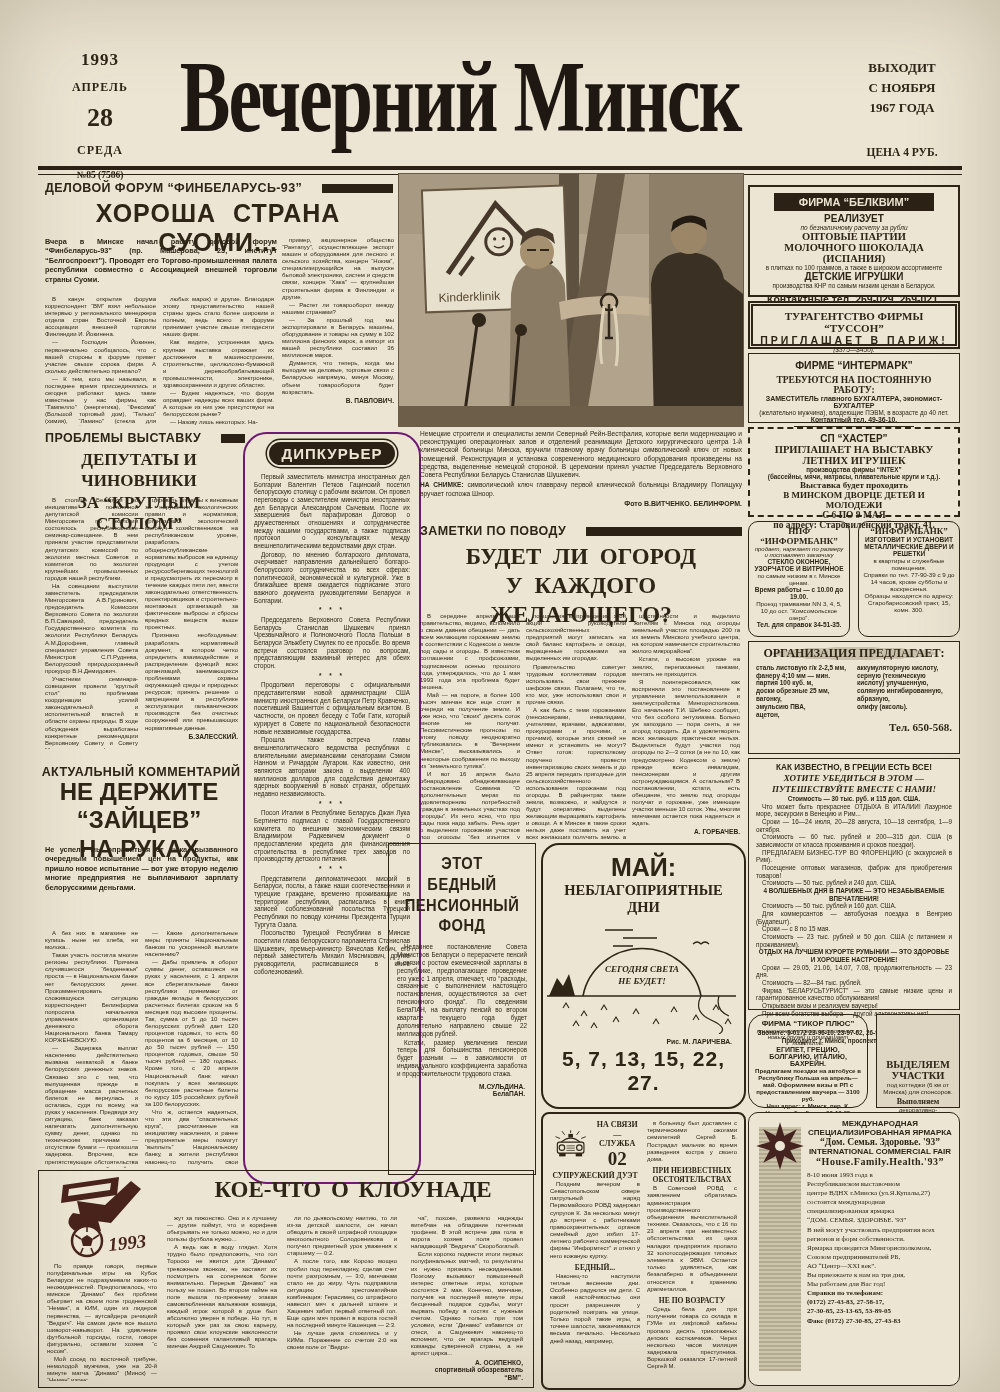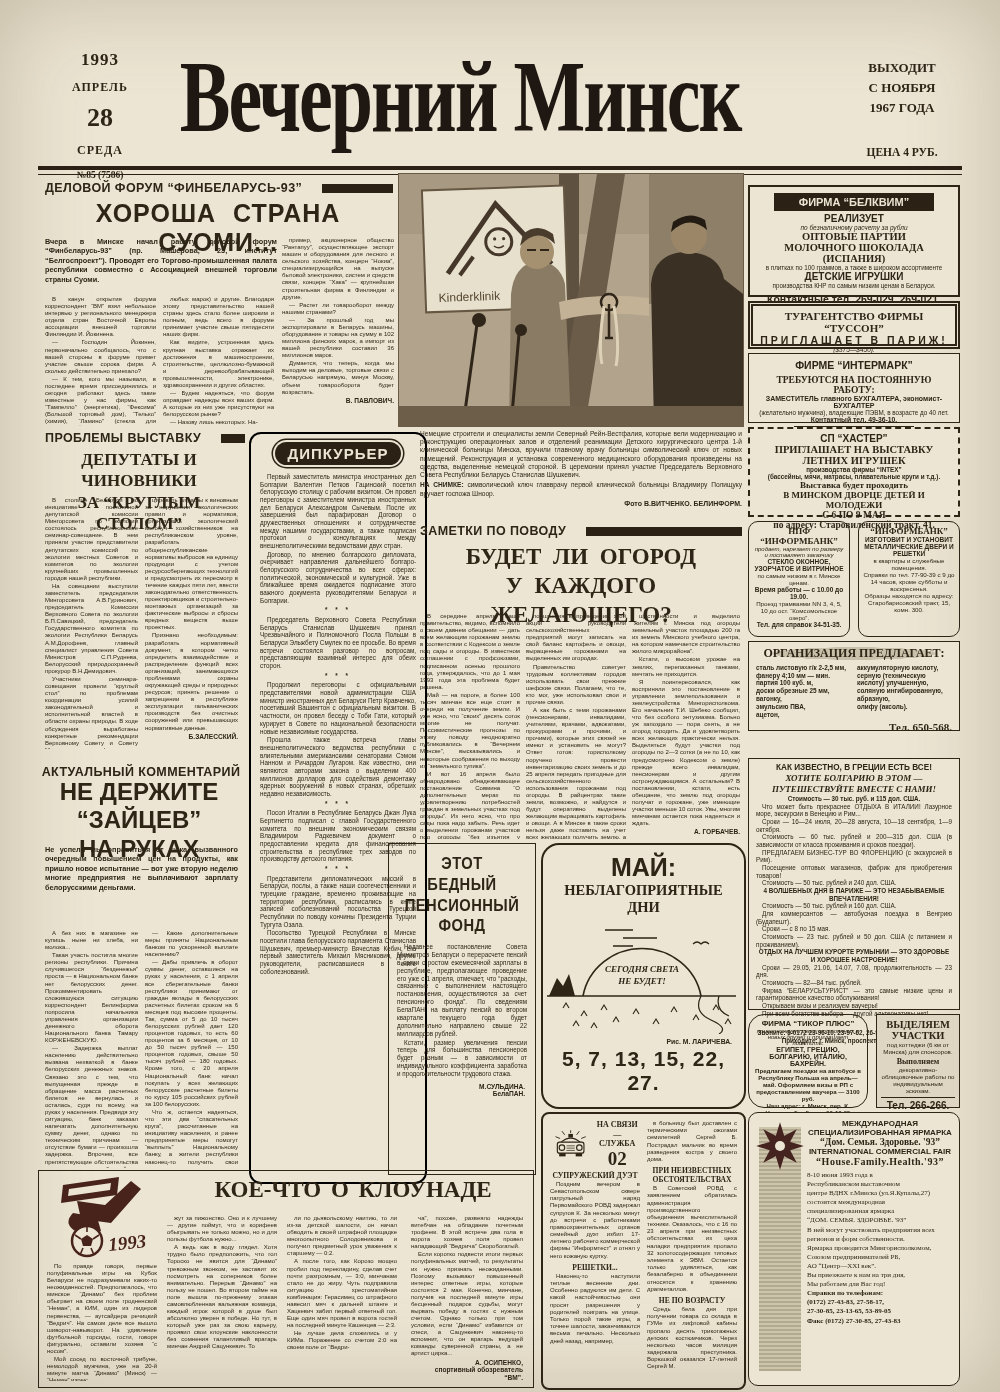--- a/index.html
+++ b/index.html
@@ -47,21 +47,21 @@
   .eco-c2{left:145px;top:497px;width:93px;height:252px;}
 
   
   .z-kicker{left:45px;top:765px;width:192px;flex-direction:column;}
   .z-head{left:38px;top:778px;width:202px;text-align:center;font-weight:bold;font-size:24px;line-height:1.18;}
   .z-lead{left:45px;top:845px;width:193px;height:58px;overflow:hidden;}
   .z-c1{left:45px;top:930px;width:93px;height:238px;}
   .z-c2{left:145px;top:930px;width:93px;height:238px;}
 
   
-  .dip-box{left:243px;top:432px;width:174px;height:748px;border:2px solid #000000;border-radius:12px;margin-left:6px;}
+  .dip-box{left:243px;top:432px;width:174px;height:748px;border:2px solid #701a75;border-radius:24px;}
   .dip-title{margin:8px auto 4px auto;width:126px;background:#2b2215;color:#ece5d3;text-align:center;
              font-weight:bold;font-size:15px;letter-spacing:1px;border-radius:12px;padding:3px 0;
              box-shadow:0 0 0 2px #ece5d3,0 0 0 3.5px #2b2215;}
   .dip-text{padding:4px 9px;font-size:6.3px;line-height:1.22;text-align:justify;overflow:hidden;height:690px;}
   .dip-text p{margin:0 0 1px;text-indent:7px;}
   .dip-text p.stars{text-align:center;text-indent:0;font-weight:bold;letter-spacing:3px;margin:2px 0;}
 
   
   .photo{left:398px;top:173px;width:344px;height:252px;border:1px solid #6a5b47;}
   .photo svg{display:block;}
@@ -138,40 +138,40 @@
   .haster .t2{font-family:"Liberation Serif",serif;font-weight:bold;font-size:10.5px;}
   .haster .s{font-size:6.3px;font-weight:bold;}
   .haster .t3{font-family:"Liberation Serif",serif;font-weight:bold;font-size:9px;}
   .haster .t4{font-family:"Liberation Serif",serif;font-weight:bold;font-size:9.5px;}
   .ib1{top:521px;left:748px;width:102px;height:116px;border:1.5px solid #2e2517;border-radius:10px;padding:4px 5px;box-sizing:border-box;}
   .ib2{top:521px;left:858px;width:102px;height:116px;border:1.5px solid #2e2517;border-radius:10px;padding:4px 4px;box-sizing:border-box;}
   .ib1 .t,.ib2 .t{font-family:"Liberation Serif",serif;font-weight:bold;font-size:9px;}
   .ib1 .i,.ib2 .i{font-style:italic;font-size:6px;}
   .ib1 .b,.ib2 .b{font-weight:bold;font-size:6.5px;}
   .ib1 .s,.ib2 .s{font-size:6.2px;}
-  .org{top:641px;height:90px;border:1.2px solid #2e2517;padding:4px 7px;}
+  .org{top:641px;height:113px;border:1.2px solid #2e2517;padding:4px 7px;}
   .org .t{text-align:center;font-family:"Liberation Serif",serif;font-weight:bold;font-size:12px;
           background:radial-gradient(ellipse at center,#c9c0aa 0%,#c9c0aa 58%,transparent 60%);margin-bottom:3px;}
   .org .cols{display:flex;gap:6px;font-size:6.4px;font-weight:bold;text-align:left;}
   .org .cols div{flex:1;}
   .org .cols p{margin:0 0 1px;}
   .org .ph{text-align:right;font-family:"Liberation Serif",serif;font-weight:bold;font-size:11px;margin-top:2px;}
   .btur{top:758px;height:252px;border:1.2px solid #2e2517;padding:4px 7px;font-size:6.3px;line-height:1.22;text-align:justify;}
   .btur p{margin:0;text-indent:6px;}
   .btur .c{text-align:center;text-indent:0;font-weight:bold;}
   .btur .big{font-size:8.2px;}
   .btur .it{font-family:"Liberation Serif",serif;font-style:italic;font-size:9px;}
   .btur .sg{text-align:right;font-weight:bold;font-size:7px;margin-top:3px;}
   .tikor{top:1014px;left:748px;width:120px;height:94px;border:1.5px solid #2e2517;border-radius:16px;padding:4px 6px;box-sizing:border-box;text-align:center;}
   .tikor .t{font-weight:bold;font-size:7.8px;}
   .tikor .i{font-style:italic;font-size:6px;}
   .tikor .b{font-weight:bold;font-size:7px;}
   .tikor .s{font-size:6.1px;font-weight:bold;}
   .plots{top:1014px;left:876px;width:84px;height:94px;border:1.5px solid #2e2517;background:#ded6c2;padding:4px 4px;box-sizing:border-box;text-align:center;}
-  .plots .t{font-family:"Liberation Serif",serif;font-weight:bold;font-size:10.5px;}
+  .plots .t{font-family:"Liberation Serif",serif;font-weight:bold;font-size:10.5px;margin-top:40px;}
   .plots .s{font-size:6.2px;}
   .plots .b{font-family:"Liberation Serif",serif;font-weight:bold;font-size:8px;margin-top:2px;}
   .plots .ph{font-weight:bold;font-size:10px;margin-top:3px;border-top:1px solid #2e2517;padding-top:2px;}
   .fair{top:1112px;height:274px;border:1.5px solid #2e2517;border-radius:10px;padding:6px 6px;}
   .fair .band{position:absolute;left:10px;top:14px;width:42px;height:244px;
               background:repeating-linear-gradient(180deg,#cdc4ae 0 2px,#b3a98f 2px 4px);}
   .fair .titles{margin-left:52px;text-align:center;}
   .fair .t1{font-size:8px;font-weight:bold;}
   .fair .t2{font-family:"Liberation Serif",serif;font-weight:bold;font-size:9.5px;}
   .fair .t3{font-family:"Liberation Serif",serif;font-weight:bold;font-size:10px;letter-spacing:.5px;}
@@ -423,21 +423,21 @@
           <div class="s02-logotext">
             <div>НА СВЯЗИ —</div>
             <div>СЛУЖБА</div>
             <div class="num">02</div>
           </div>
         </div>
         <h4>СУПРУЖЕСКИЙ ДУЭТ</h4>
         <div class="t">
             <p>Поздним вечером в Севастопольском сквере патрульный наряд Первомайского РОВД задержал супругов К. За несколько минут до встречи с работниками правоохранительных органов семейный дуэт избил 17-летнего рабочего коммерческой фирмы “Информтест” и отнял у него кожаную куртку.</p>
           </div>
-        <h4>РЕШЕТКИ...</h4>
+        <h4>БЕДНЫЙ...</h4>
         <div class="t">
             <p>Наконец-то наступили теплые весенние дни. Особенно радуются им дети. С какой настойчивостью они просят разрешения у родителей поиграть на улице. Только порой такие игры, а точнее шалости, заканчиваются весьма печально. Несколько дней назад, например,</p>
           </div>
       </div>
       <div class="s02-colR">
         <div class="t">
             <p>в больницу был доставлен с термическими ожогами семилетний Сергей Б. Пострадал мальчик во время разведения костра у своего дома.</p>
           </div>
         <h4>ПРИ НЕИЗВЕСТНЫХ ОБСТОЯТЕЛЬСТВАХ</h4>
         <div class="t">
@@ -567,21 +567,21 @@
           <p>соляную ингибированную,</p>
           <p>абразную,</p>
           <p>олифу (аксоль).</p>
         </div>
     </div>
     <div class="ph">Тел. 650-568.</div>
   </div>
 
   <div class="abs ad btur">
     <p class="c big">КАК ИЗВЕСТНО, В ГРЕЦИИ ЕСТЬ ВСЕ!</p>
-    <p class="c it">ХОТИТЕ БОЛГАРИЮ В ЭТОМ —</p>
+    <p class="c it">ХОТИТЕ УБЕДИТЬСЯ В ЭТОМ —</p>
     <p class="c it">ПУТЕШЕСТВУЙТЕ ВМЕСТЕ С НАМИ!</p>
     <p class="c">Стоимость — 30 тыс. руб. и 115 дол. США.</p>
     <p>Что может быть прекраснее ОТДЫХА В ИТАЛИИ! Лазурное море, экскурсии в Венецию и Рим...</p>
     <p>Сроки — 16—24 июля, 20—28 августа, 10—18 сентября, 1—9 октября.</p>
     <p>Стоимость — 60 тыс. рублей и 200—315 дол. США (в зависимости от класса проживания и сроков поездки).</p>
     <p>ПРЕДЛАГАЕМ БИЗНЕС-ТУР ВО ФЛОРЕНЦИЮ (с экскурсией в Рим).</p>
     <p>Посещение оптовых магазинов, фабрик для приобретения товаров!</p>
     <p>Стоимость — 50 тыс. рублей и 240 дол. США.</p>
     <p class="c">4 ВОЛШЕБНЫХ ДНЯ В ПАРИЖЕ — ЭТО НЕЗАБЫВАЕМЫЕ ВПЕЧАТЛЕНИЯ!</p>
     <p>Стоимость — 50 тыс. рублей и 160 дол. США.</p>

